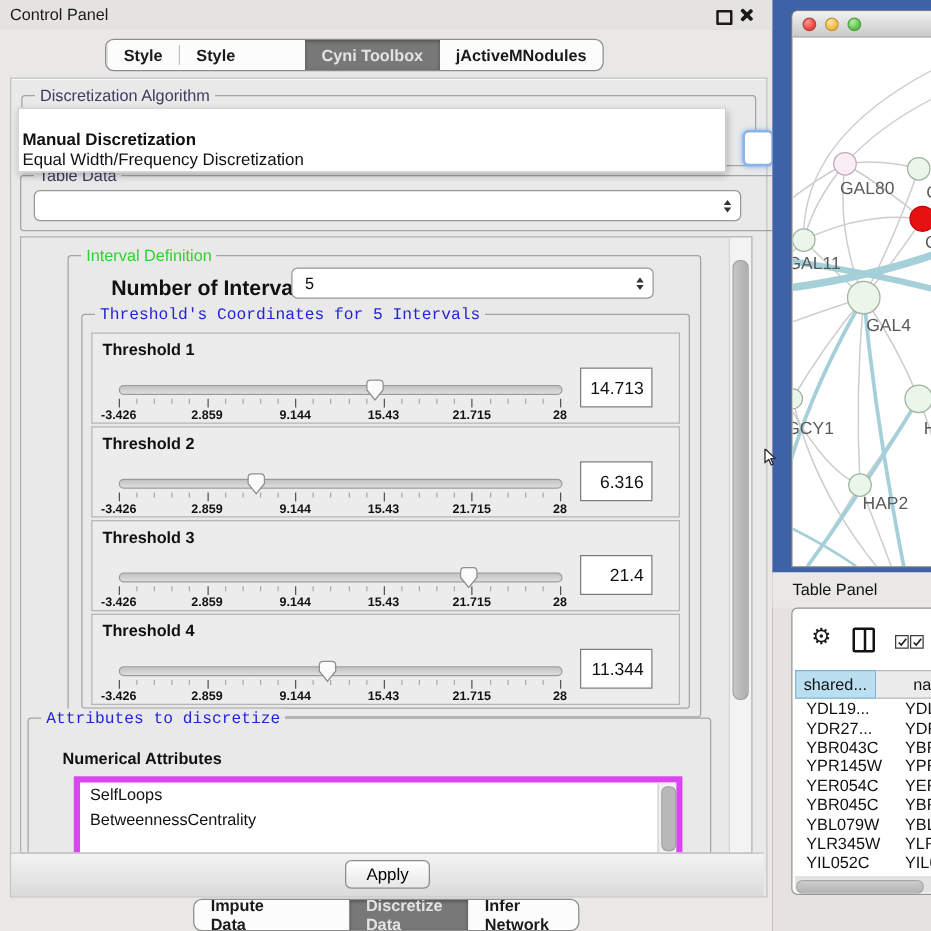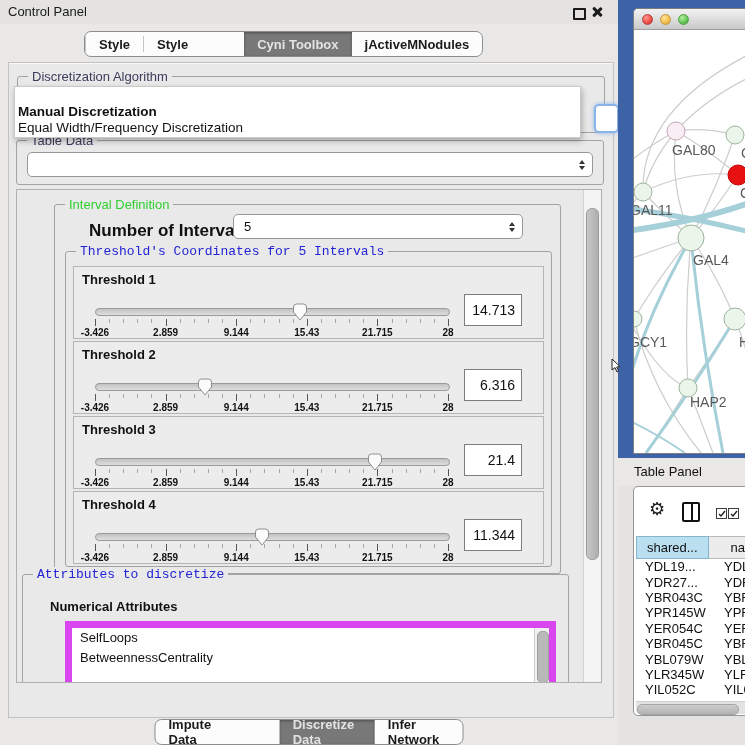--- a/index.html
+++ b/index.html
@@ -30,21 +30,21 @@
 
   .alg-group{left:8px;top:13px;width:586px;height:55px;}
   .alg-combo-sliver{left:576px;top:27px;width:21px;height:25px;background:#fff;border:2px solid #8ab4e8;border-radius:5px;box-shadow:0 0 4px #8ab4e8;}
 
   .popup{left:5px;top:23px;width:565px;height:50px;background:#fff;border:1px solid #c9c9c9;box-shadow:1px 3px 6px rgba(0,0,0,.28);z-index:6;}
   .popup-hint{position:absolute;left:0;right:0;top:2px;text-align:center;color:#bcbcbc;font-size:13px;}
   .popup-opt{position:absolute;left:3px;font-size:13.5px;white-space:nowrap;}
   .popup-opt.first{top:17px;font-weight:bold;}
   .popup-opt.second{top:33px;}
 
-  .td-group{left:7px;top:77px;width:586px;height:43px;}
+  .td-group{left:7px;top:77px;width:586px;height:43px;padding-left:43px;}
   .combo{position:absolute;background:#fff;border:1px solid #979797;border-radius:5px;font-size:13px;display:flex;align-items:center;padding-left:10px;box-sizing:border-box;}
   .spinner{position:absolute;right:7px;top:50%;transform:translateY(-50%);display:flex;flex-direction:column;gap:2px;}
   .spin-up{width:0;height:0;border-left:3.5px solid transparent;border-right:3.5px solid transparent;border-bottom:4.5px solid #333;}
   .spin-down{width:0;height:0;border-left:3.5px solid transparent;border-right:3.5px solid transparent;border-top:4.5px solid #333;}
   .td-combo{left:10px;top:11px;width:566px;height:25px;}
 
   .viewport{left:7px;top:126px;width:584px;height:492px;border:1px solid #b0b0b0;background:#e9e9e9;overflow:hidden;}
   .vscroll{position:absolute;right:0;top:0;width:17px;height:100%;background:#f3f3f3;border-left:1px solid #d2d2d2;}
   .vthumb{position:absolute;left:2px;top:18px;width:11px;height:350px;border-radius:6px;background:linear-gradient(90deg,#c7c7c7,#aeaeae);border:1px solid #9d9d9d;}
 
@@ -60,21 +60,21 @@
   .ticks{position:absolute;left:21px;top:52px;width:353px;height:8px;}
   .tick{position:absolute;top:0;width:1px;}
   .tick.minor{height:4px;background:#a9a9a9;}
   .tick.major{height:7px;background:#555;}
   .ticklabels{position:absolute;left:21px;top:60px;width:353px;height:10px;}
   .ticklabel{position:absolute;transform:translateX(-50%);font-size:10px;font-weight:bold;color:#111;white-space:nowrap;}
   .thr-value{position:absolute;left:390px;top:27px;width:58px;height:32px;background:#fff;border:1px solid #7d7d7d;font-size:14px;display:flex;align-items:center;justify-content:flex-end;padding-right:6px;box-sizing:border-box;}
 
   .attr-group{left:5px;top:384px;width:545px;height:140px;}
   .attr-subtitle{position:absolute;left:27px;top:24px;font-size:13px;font-weight:bold;}
-  .attr-list{position:absolute;left:42px;top:46px;width:477px;height:58px;background:#fff;border:7px solid #d946ef;overflow:hidden;}
+  .attr-list{position:absolute;left:36px;top:46px;width:477px;height:58px;background:#fff;border:5px solid #d946ef;overflow:hidden;}
   .attr-item{font-size:13px;line-height:20px;padding-left:8px;white-space:nowrap;}
   .list-scroll{position:absolute;right:0;top:0;width:14px;height:100%;background:#f0f0f0;border-left:1px solid #cfcfcf;}
   .list-thumb{position:absolute;left:1.5px;top:3px;width:10px;height:50px;border-radius:5px;background:#b9b9b9;border:1px solid #a0a0a0;}
 
   .apply-strip{left:0;bottom:0;width:602px;height:34px;background:linear-gradient(#f3f3f3,#dadada);border-top:1px solid #c4c4c4;}
   .apply-btn{position:absolute;left:50%;transform:translateX(-50%);top:5px;width:68px;height:23px;background:linear-gradient(#ffffff,#e7e7e7);border:1px solid #8d8d8d;border-radius:5px;font-size:13.5px;display:flex;align-items:center;justify-content:center;}
 
   
   .right-region{left:618px;top:0;width:127px;height:745px;background:#e4e3e2;}
   .desktop{position:absolute;left:0;top:0;width:127px;height:458px;background:#3d63a6;}
@@ -90,21 +90,21 @@
   .tp-title{position:absolute;left:16px;top:6px;font-size:13px;}
   .table-box{position:absolute;left:15px;top:486px;width:112px;height:228px;background:#fff;border:1px solid #959595;border-radius:5px 0 0 5px;overflow:hidden;}
   .gear-icon{position:absolute;left:15px;top:13px;font-size:18px;color:#1c1c1c;line-height:1;}
   .split-icon{position:absolute;left:48px;top:15px;width:14px;height:16px;border:2px solid #111;border-radius:2px;}
   .split-icon::after{content:"";position:absolute;left:50%;top:0;width:2px;height:100%;background:#111;}
   .cb-icon{position:absolute;top:21px;width:9px;height:9px;border:1.3px solid #3c3c3c;background:#fff;}
   .cb-icon svg{position:absolute;left:0.5px;top:0.5px;}
   .thead{position:absolute;left:2px;top:49px;right:0;height:23px;display:flex;}
   .th{box-sizing:border-box;font-size:13px;display:flex;align-items:center;justify-content:center;}
   .th1{width:75px;background:#badff1;border:1px solid #85b5cd;}
-  .th2{flex:1;background:#ececec;border:1px solid #b9b9b9;border-left:none;justify-content:flex-start;padding-left:22px;}
+  .th2{flex:1;background:#ececec;border:1px solid #b9b9b9;border-left:none;justify-content:flex-start;padding-left:30px;}
   .tbody{position:absolute;left:2px;top:72px;right:0;bottom:14px;overflow:hidden;}
   .trow{display:flex;height:15.4px;align-items:center;}
   .td1{width:75px;padding-left:9px;font-size:13px;box-sizing:border-box;white-space:nowrap;overflow:hidden;}
   .td2{flex:1;padding-left:13px;font-size:13px;white-space:nowrap;overflow:hidden;}
   .hscroll{position:absolute;left:2px;right:1px;bottom:1px;height:12px;background:#e3e3e3;border-top:1px solid #cfcfcf;border-radius:0 0 0 4px;}
   .hthumb{position:absolute;left:1px;top:1.5px;width:100px;height:9px;border-radius:5px;background:linear-gradient(#cdcdcd,#b3b3b3);border:1px solid #a5a5a5;}
 
   .cursor{left:611px;top:359px;z-index:9;}
 </style>
 </head>
@@ -369,20 +369,23 @@
                 <div class="list-thumb"></div>
               </div>
           </div>
         </div>
 
         <div class="vscroll">
           <div class="vthumb"></div>
         </div>
       </div>
 
+      <div class="abs apply-strip">
+        <button class="apply-btn">Apply</button>
+      </div>
     </div>
 
     <div class="abs tabbar bottom-tabs">
         <div class="tab">
           <span>Impute Data</span>
         </div>
         <div class="tab active">
           <span>Discretize Data</span>
         </div>
         <div class="tab">

